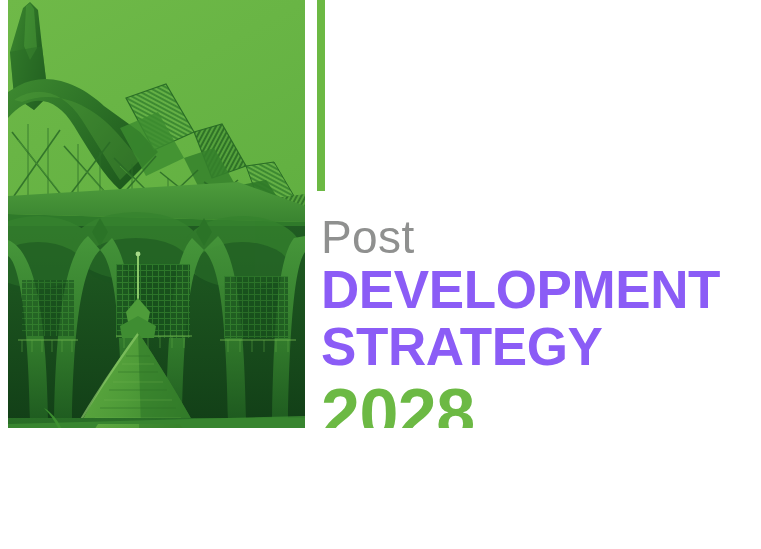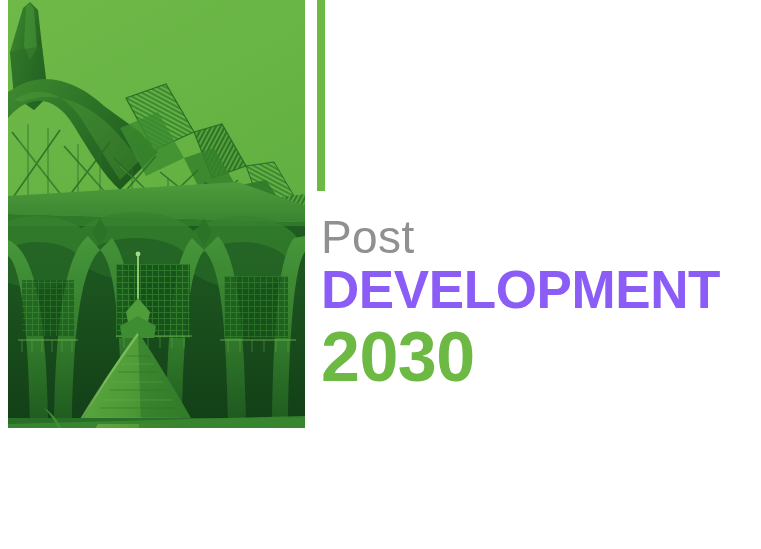--- a/index.html
+++ b/index.html
@@ -365,18 +365,19 @@
       </g>
       <path d="M0 514 C 40 506, 90 510, 140 514 C 190 518, 250 510, 297 514 L297 524 L0 524 Z" fill="#1d5a1e" opacity="0.55"></path>
     </svg>
   </div>
 
   <div id="accent-rule"></div>
 
   <div id="title-block">
     <div class="line-light">Post</div>
     <div class="line-heavy">DEVELOPMENT</div>
-    <div id="year-line">2030</div>
+    <div class="line-heavy">STRATEGY</div>
+    <div id="year-line">2028</div>
   </div>
 
   <div id="bottom-rule"></div>
 
 </div>
 
 </body></html>

